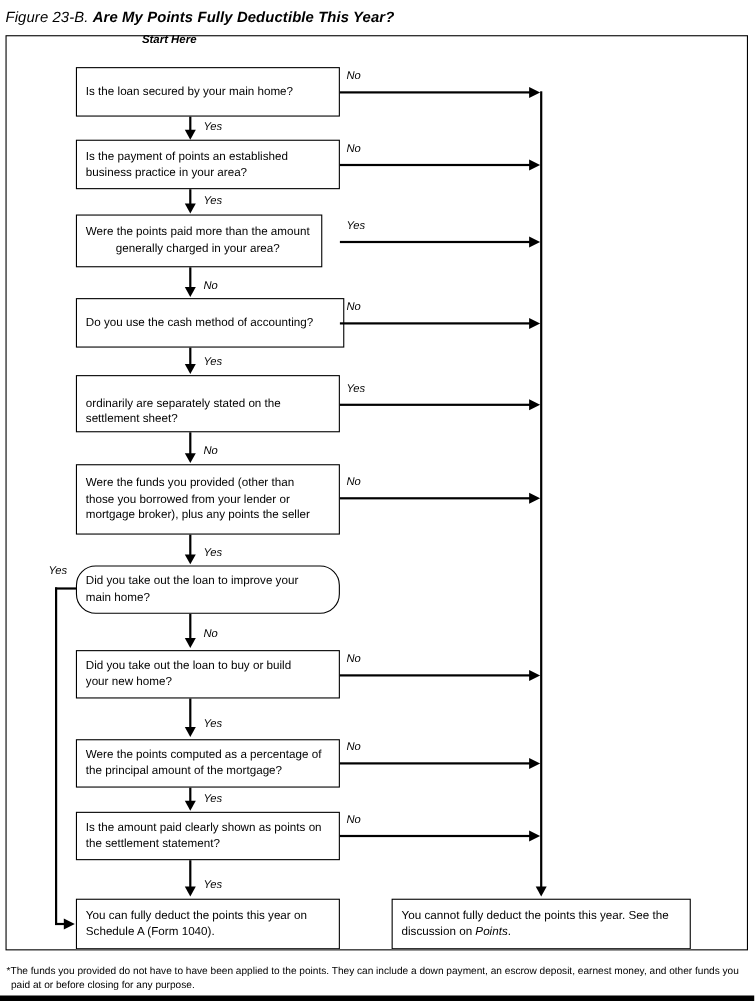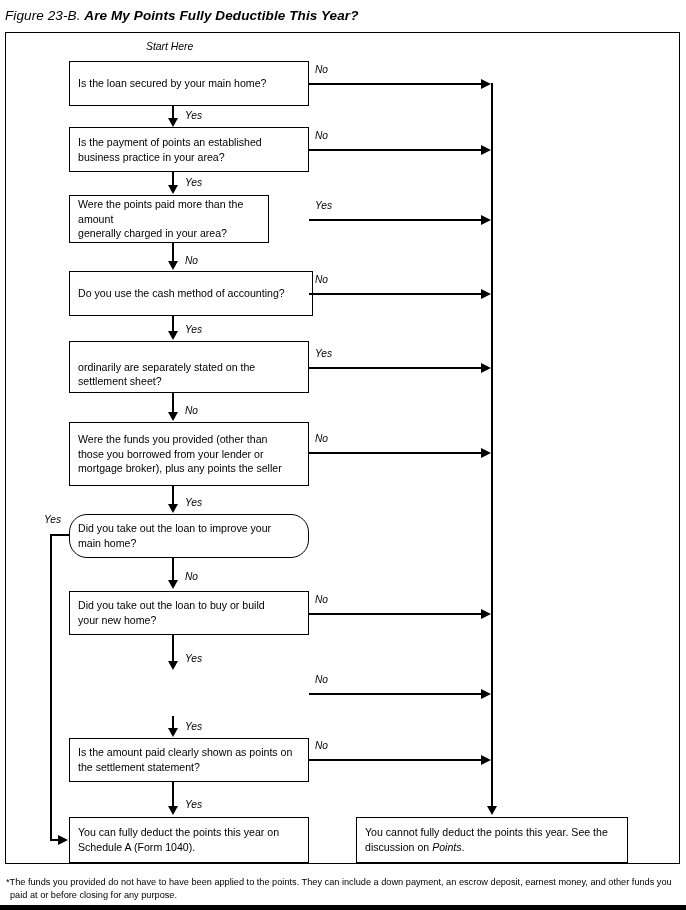--- a/index.html
+++ b/index.html
@@ -74,26 +74,25 @@
     padding: 0 8px;
     display: flex;
     align-items: center;
   }
   .node .txt { display: block; }
 
   
   #start-here {
     position: absolute;
     left: 129px;
-    top: 41px;
+    top: 31px;
     font-size: 10.4px;
     font-style: italic;
-    font-weight: normal;
+    font-weight: bold;
     white-space: nowrap;
-    margin-left: 17px;
   }
 
   
   .vline {
     position: absolute;
     width: 1.6px;
     background: #000;
   }
   .hline {
     position: absolute;
@@ -140,21 +139,21 @@
     <span class="txt"><span>Is the loan secured by your main home?</span></span>
   </div>
 
   <div class="node" style="left:69px; top:127px; width:240px; height:45px;">
     <span class="txt">
       <span>Is the payment of points an established</span><br>
       <span>business practice in your area?</span>
     </span>
   </div>
 
-  <div class="node" style="left:69px; top:195px; width:200px; height:48px;">
+  <div class="node" style="left:69px; top:195px; width:224px; height:48px;text-align:center;">
     <span class="txt">
       <span>Were the points paid more than the amount</span><br>
       <span>generally charged in your area?</span>
     </span>
   </div>
 
   <div class="node" style="left:69px; top:271px; width:244px; height:45px;">
     <span class="txt"><span>Do you use the cash method of accounting?</span></span>
   </div>
 
@@ -181,20 +180,26 @@
     </span>
   </div>
 
   <div class="node" style="left:69px; top:591px; width:240px; height:44px;">
     <span class="txt">
       <span>Did you take out the loan to buy or build</span><br>
       <span>your new home?</span>
     </span>
   </div>
 
+  <div class="node" style="left:69px; top:672px; width:240px; height:44px;">
+    <span class="txt">
+      <span>Were the points computed as a percentage of</span><br>
+      <span>the principal amount of the mortgage?</span>
+    </span>
+  </div>
 
   <div class="node" style="left:69px; top:738px; width:240px; height:44px;">
     <span class="txt">
       <span>Is the amount paid clearly shown as points on</span><br>
       <span>the settlement statement?</span>
     </span>
   </div>
 
   <div class="node" style="left:69px; top:817px; width:240px; height:46px;">
     <span class="txt">

